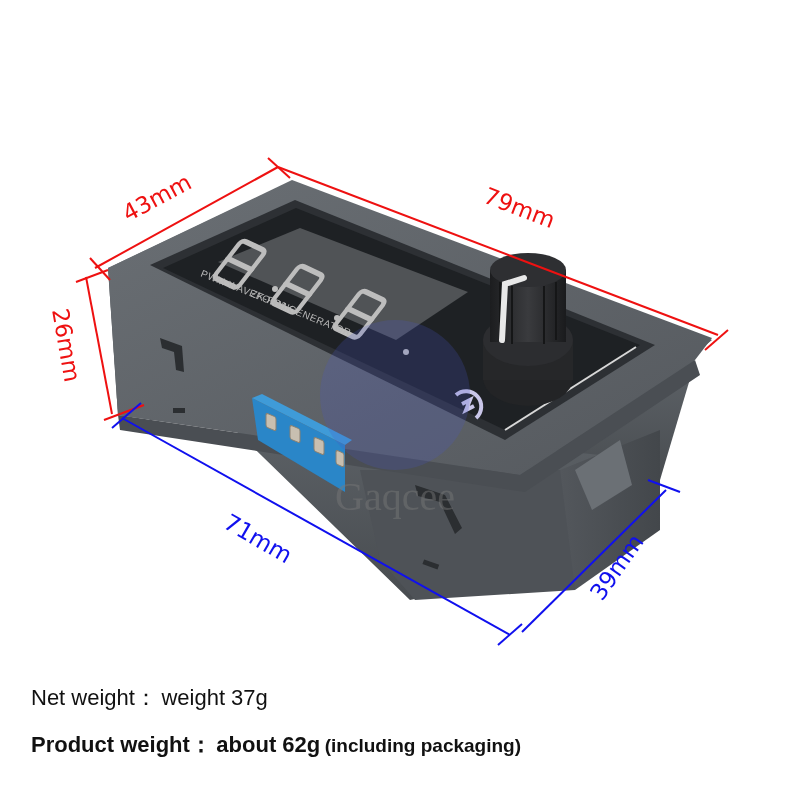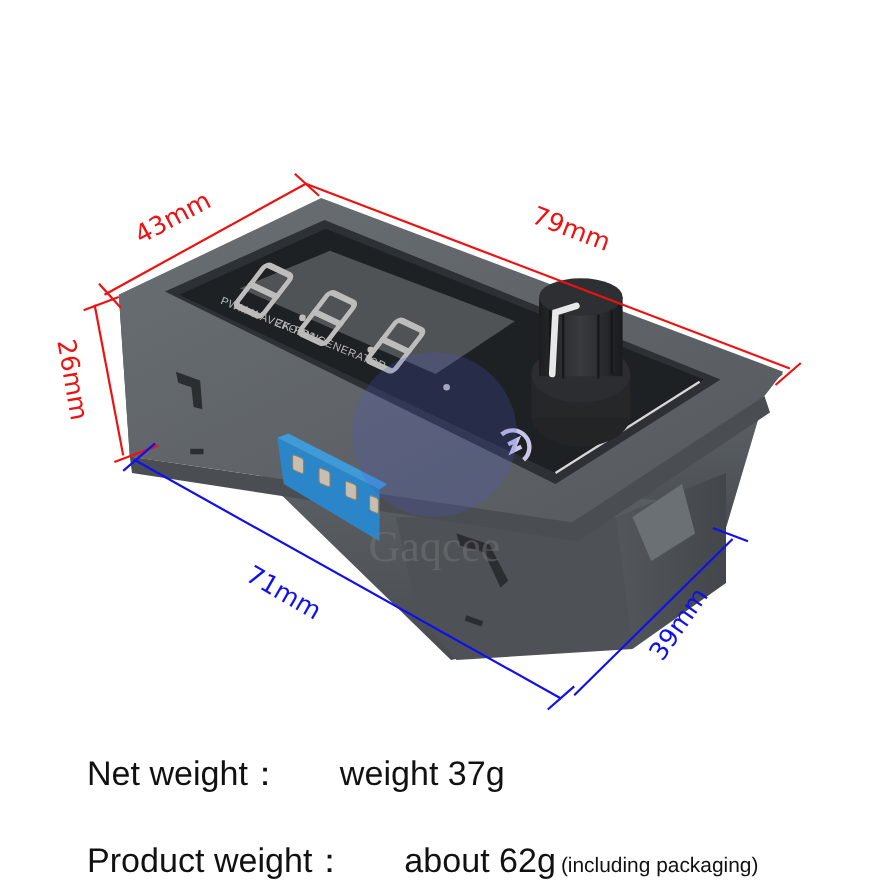--- a/index.html
+++ b/index.html
@@ -4,24 +4,24 @@
 <style>
   html, body { margin: 0; padding: 0; background: #ffffff; }
   body { width: 800px; height: 800px; position: relative; overflow: hidden; font-family: "Liberation Sans", sans-serif; }
   #scene { position: absolute; left: 0; top: 0; width: 800px; height: 800px; }
   .dim-label { font-family: "DejaVu Sans", sans-serif; font-size: 23px; }
   .dim-red { fill: #ee1111; }
   .dim-blue { fill: #1010ee; }
   .seg-text { font-family: "Liberation Sans", sans-serif; font-size: 10px; fill: #b8b8b8; letter-spacing: 0.5px; }
   .watermark { font-family: "Liberation Serif", serif; font-size: 40px; fill: #7a7a7a; opacity: 0.45; }
   .caption { position: absolute; left: 31px; color: #111; font-family: "Liberation Sans", sans-serif; white-space: nowrap; }
-  .caption .main { font-size: 31px; margin-left: 48px; }
+  .caption .main { font-size: 22px; }
   .caption .small { font-size: 19px; }
   #cap1 { top: 683px; }
-  #cap2 { top: 762px; }
+  #cap2 { top: 730px; font-weight: bold; }
 </style>
 </head>
 <body>
 
 <svg id="scene" viewBox="0 0 800 800" xmlns="http://www.w3.org/2000/svg">
   <defs>
     <linearGradient id="topFace" x1="0" y1="0" x2="1" y2="1">
       <stop offset="0" stop-color="#6a6f74"></stop>
       <stop offset="1" stop-color="#55595e"></stop>
     </linearGradient>

